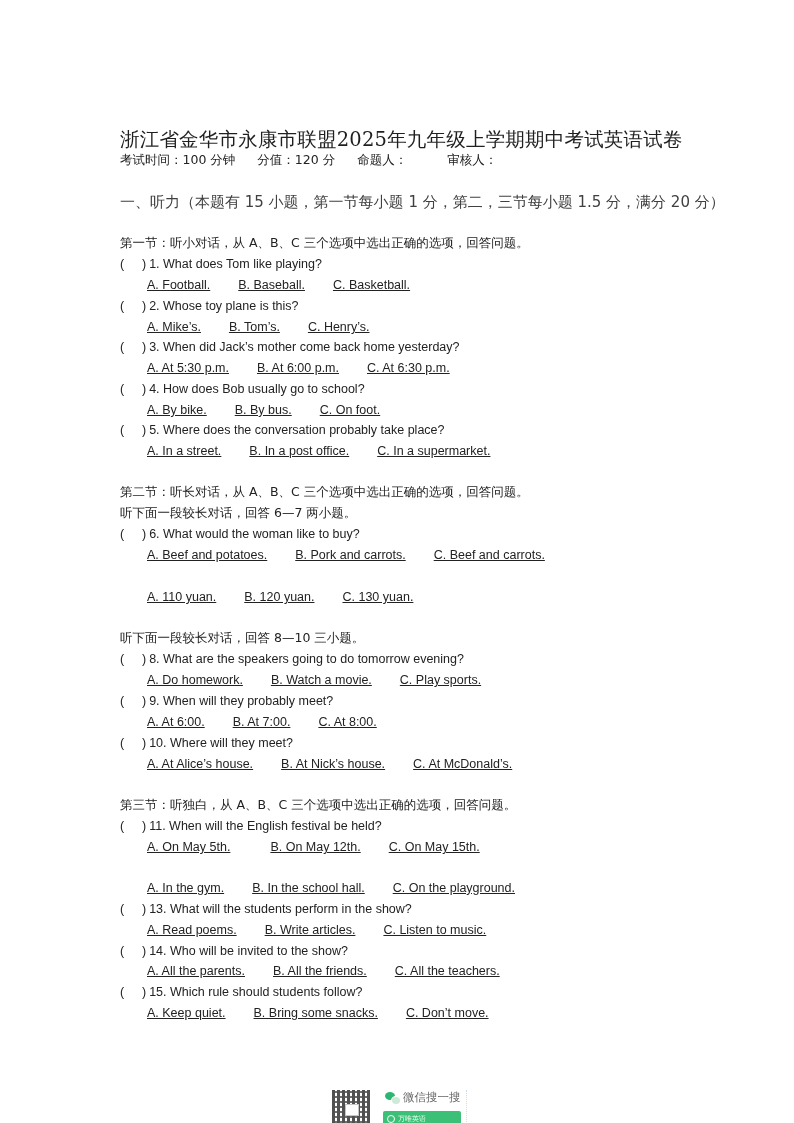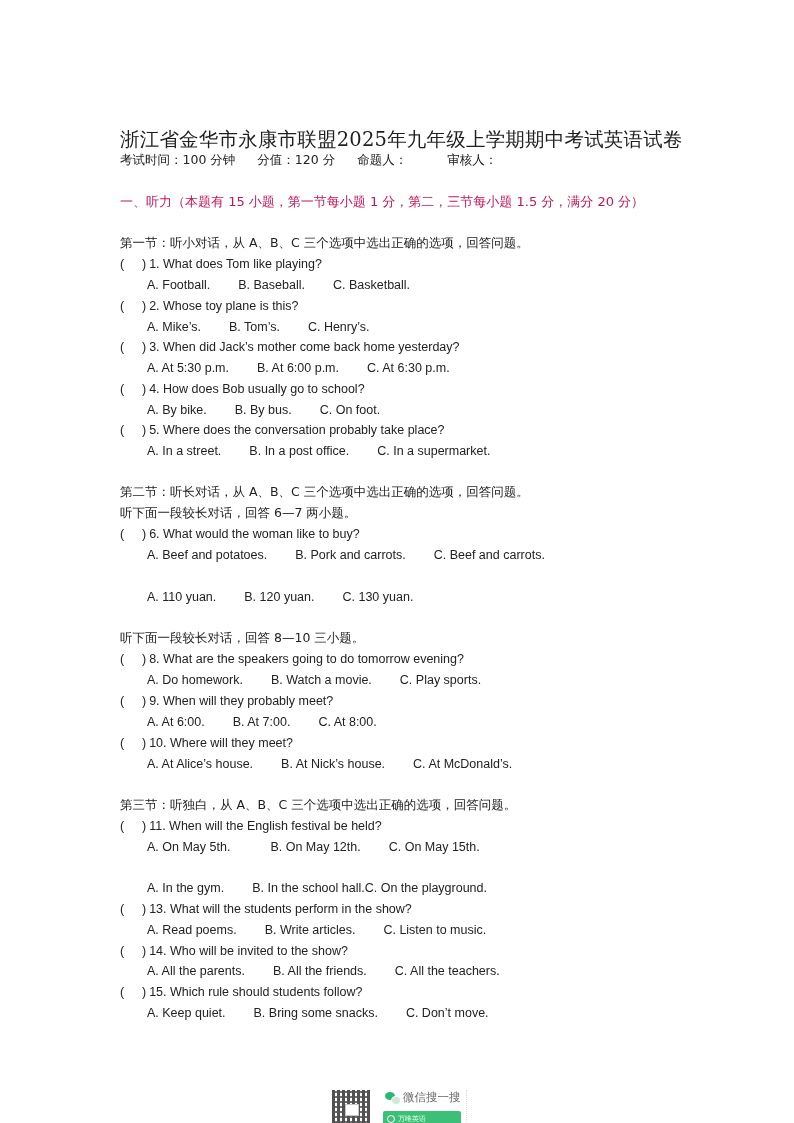--- a/index.html
+++ b/index.html
@@ -1,26 +1,26 @@
 <!DOCTYPE html>
 <html><head>
   <meta charset="utf-8">
   <style>
     html, body { margin:0; padding:0; background:#ffffff; }
     body { width:794px; height:1123px; position:relative; overflow:hidden; color:#222; }
     .page { position:absolute; left:0; top:12px; width:794px; height:1002px; }
     .title { position:absolute; left:120px; top:114px; font-family:"DejaVu Serif", serif; font-size:19.5px; color:#1f1f1f; letter-spacing:0.2px; white-space:nowrap; }
     .meta { position:absolute; left:120px; top:140px; font-family:"DejaVu Sans", sans-serif; font-size:12.5px; color:#222; white-space:nowrap; }
     .meta span { margin-right:18px; }
-    .part { position:absolute; left:120px; top:181px; font-family:"DejaVu Sans", sans-serif; font-size:13px; color:#be185d; white-space:nowrap; }
+    .part { position:absolute; left:120px; top:181px; font-family:"DejaVu Sans", sans-serif; font-size:15px; color:#404040; white-space:nowrap; }
     .line { position:absolute; left:120px; font-family:"Liberation Sans", sans-serif; font-size:12.5px; color:#222; white-space:nowrap; height:18px; line-height:18px; }
     .cn { font-family:"DejaVu Sans", sans-serif; font-size:12.5px; }
     .q .paren { display:inline-block; width:22px; }
     .q .close { margin-right:3px; }
-    .opts { left:147px; }
+    .opts { left:147px;text-decoration:underline; }
     .opts span { margin-right:0; }
     .footer-qr { position:absolute; left:332px; top:1078px; width:38px; height:38px;
       background:
         repeating-linear-gradient(90deg, #333 0 3px, transparent 3px 5px),
         repeating-linear-gradient(0deg, #555 0 2px, #fff 2px 5px);
       opacity:0.85; }
     .footer-qr .center { position:absolute; left:13px; top:14px; width:12px; height:10px; background:#fff; border:1px solid #bbb; }
     .wx { position:absolute; left:385px; top:1078px; font-family:"DejaVu Sans", sans-serif; font-size:11.5px; color:#666; white-space:nowrap; display:flex; align-items:center; gap:4px; }
     .wx-logo { width:14px; height:11px; position:relative; }
     .wx-logo .b1 { position:absolute; left:0; top:0; width:10px; height:8px; border-radius:50%; background:#2bb673; }
@@ -78,21 +78,21 @@
   <div class="line opts" style="top:701px"><span>A. At 6:00.</span><span style="margin-left:28px">B. At 7:00.</span><span style="margin-left:28px">C. At 8:00.</span></div>
 
   <div class="line q" style="top:722px"><span class="paren">(</span><span class="close">)</span><span>10. Where will they meet?</span></div>
   <div class="line cn" style="top:784px">第三节：听独白，从 A、B、C 三个选项中选出正确的选项，回答问题。</div>
 
   <div class="line opts" style="top:743px"><span>A. At Alice’s house.</span><span style="margin-left:28px">B. At Nick’s house.</span><span style="margin-left:28px">C. At McDonald’s.</span></div>
 
   <div class="line q" style="top:805px"><span class="paren">(</span><span class="close">)</span><span>11. When will the English festival be held?</span></div>
   <div class="line opts" style="top:826px"><span>A. On May 5th.</span><span style="margin-left:40px">B. On May 12th.</span><span style="margin-left:28px">C. On May 15th.</span></div>
 
-  <div class="line opts" style="top:867px"><span>A. In the gym.</span><span style="margin-left:28px">B. In the school hall.</span><span style="">C. On the playground.</span></div>
+  <div class="line opts" style="top:867px"><span>A. In the gym.</span><span style="margin-left:28px">B. In the school hall.</span><span style="margin-left:28px">C. On the playground.</span></div>
 
   <div class="line q" style="top:888px"><span class="paren">(</span><span class="close">)</span><span>13. What will the students perform in the show?</span></div>
   <div class="line opts" style="top:909px"><span>A. Read poems.</span><span style="margin-left:28px">B. Write articles.</span><span style="margin-left:28px">C. Listen to music.</span></div>
 
   <div class="line q" style="top:930px"><span class="paren">(</span><span class="close">)</span><span>14. Who will be invited to the show?</span></div>
   <div class="line opts" style="top:950px"><span>A. All the parents.</span><span style="margin-left:28px">B. All the friends.</span><span style="margin-left:28px">C. All the teachers.</span></div>
 
   <div class="line q" style="top:971px"><span class="paren">(</span><span class="close">)</span><span>15. Which rule should students follow?</span></div>
   <div class="line opts" style="top:992px"><span>A. Keep quiet.</span><span style="margin-left:28px">B. Bring some snacks.</span><span style="margin-left:28px">C. Don’t move.</span></div>
 

